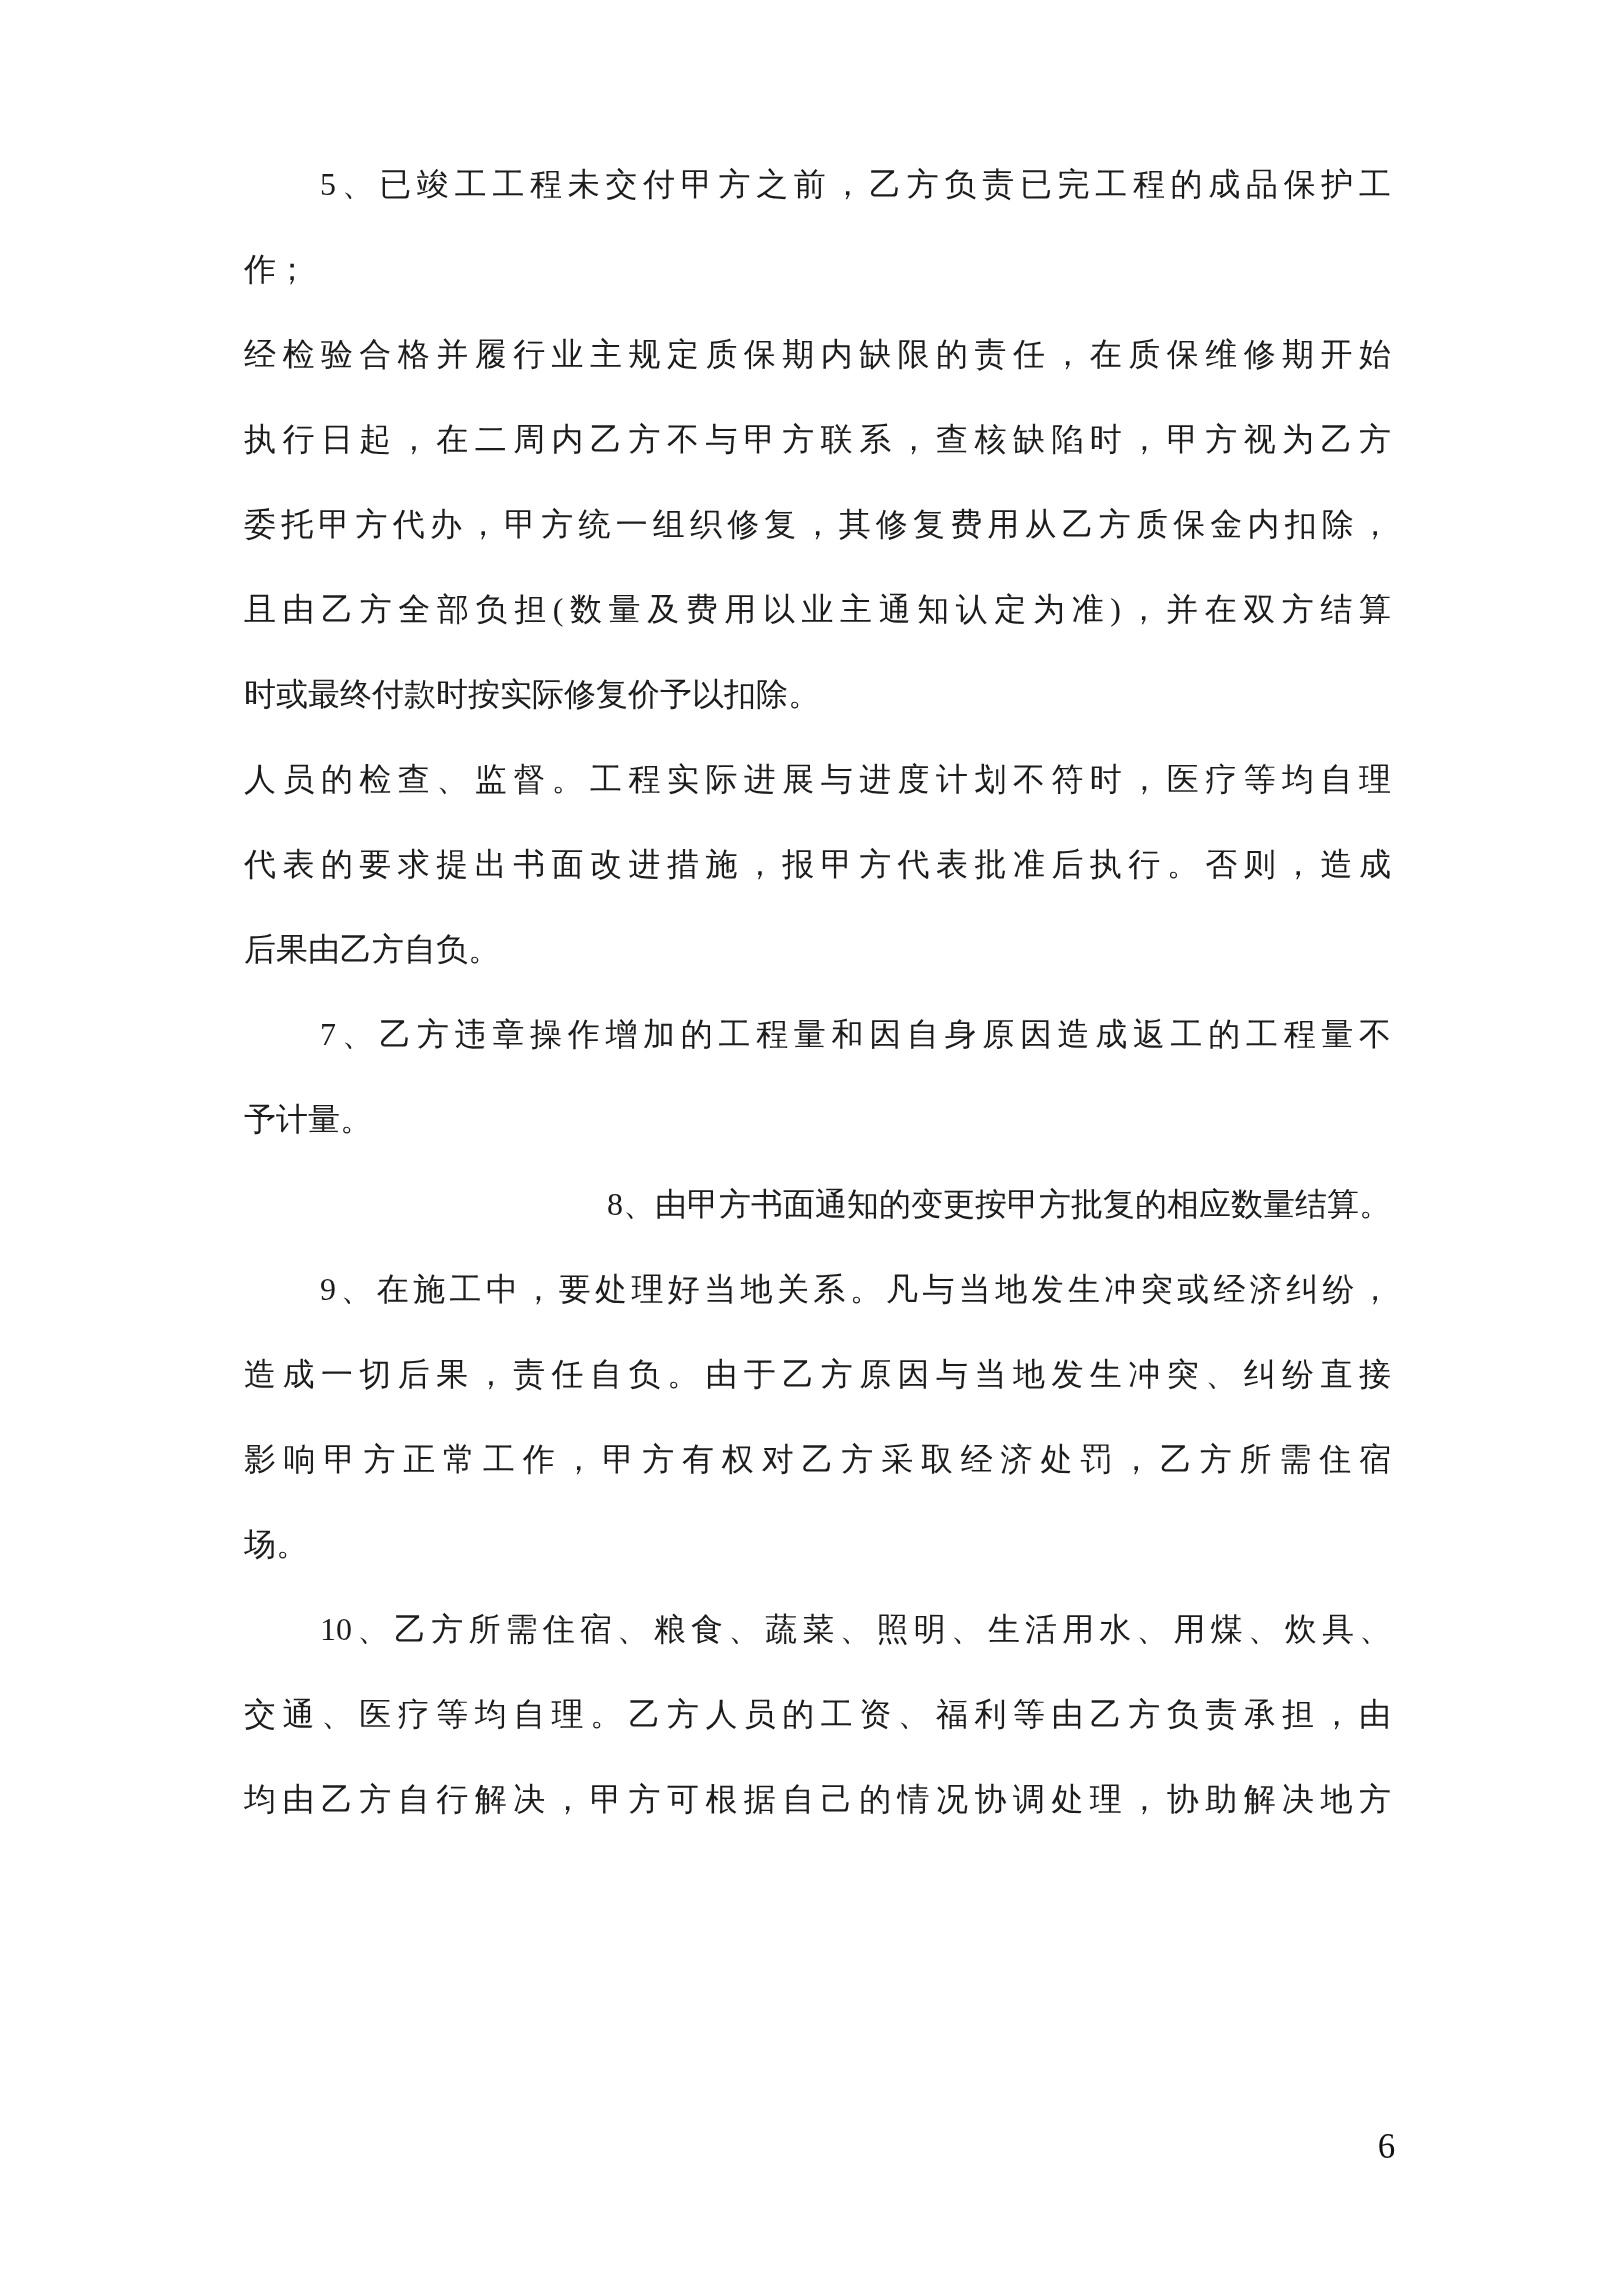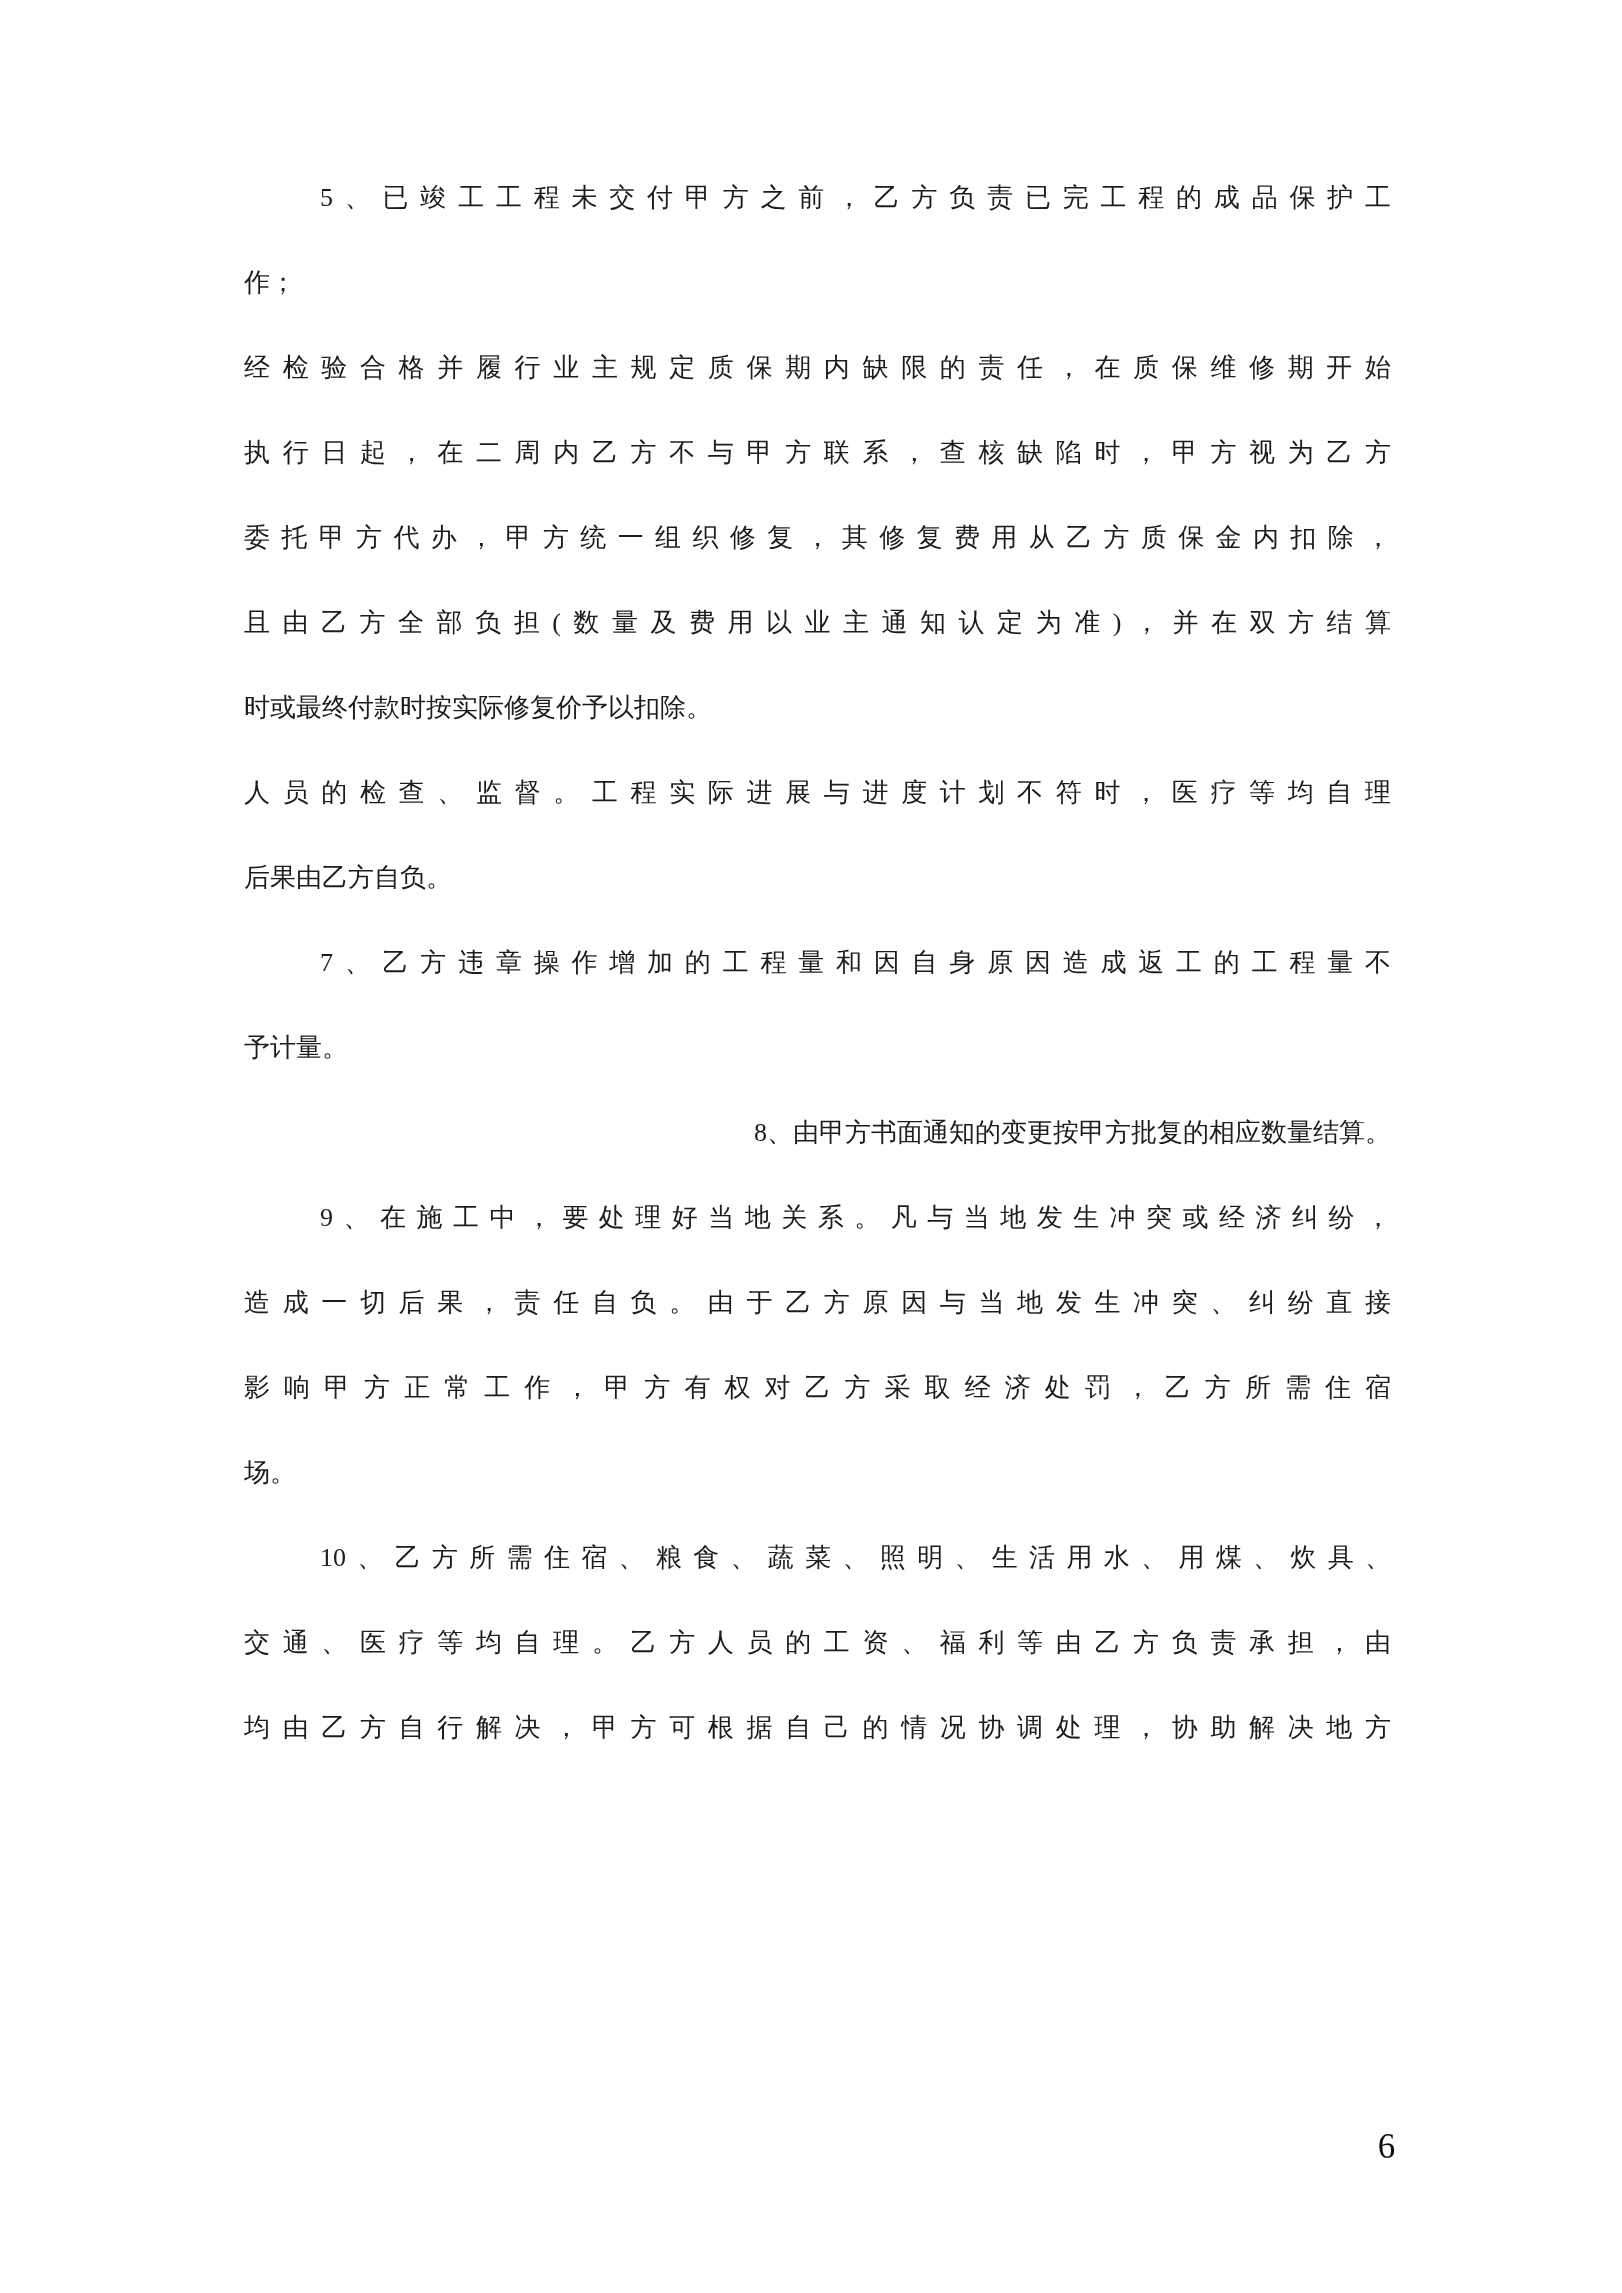--- a/index.html
+++ b/index.html
@@ -17,22 +17,22 @@
     color: #1c1c1c;
   }
   .doc-body {
     position: absolute;
     left: 244px;
     top: 155px;
     width: 1147px;
   }
   .line {
     height: 85px;
-    line-height: 85px;
-    font-size: 26px;
+    line-height: 58px;
+    font-size: 32px;
     white-space: nowrap;
     text-align: left;
     letter-spacing: 0;
   }
   .line.justify {
     white-space: normal;
     text-align: justify;
     text-align-last: justify;
     text-justify: inter-character;
   }
@@ -57,20 +57,21 @@
 <div class="page">
   <div class="doc-body">
       <div class="line indent justify">5、已竣工工程未交付甲方之前，乙方负责已完工程的成品保护工</div>
       <div class="line">作；</div>
       <div class="line justify">经检验合格并履行业主规定质保期内缺限的责任，在质保维修期开始</div>
       <div class="line justify">执行日起，在二周内乙方不与甲方联系，查核缺陷时，甲方视为乙方</div>
       <div class="line justify">委托甲方代办，甲方统一组织修复，其修复费用从乙方质保金内扣除，</div>
       <div class="line justify">且由乙方全部负担(数量及费用以业主通知认定为准)，并在双方结算</div>
       <div class="line">时或最终付款时按实际修复价予以扣除。</div>
       <div class="line justify">人员的检查、监督。工程实际进展与进度计划不符时，医疗等均自理</div>
+      <div class="line justify">代表的要求提出书面改进措施，报甲方代表批准后执行。否则，造成</div>
       <div class="line">后果由乙方自负。</div>
       <div class="line indent justify">7、乙方违章操作增加的工程量和因自身原因造成返工的工程量不</div>
       <div class="line">予计量。</div>
       <div class="line indent">8、由甲方书面通知的变更按甲方批复的相应数量结算。</div>
       <div class="line indent justify">9、在施工中，要处理好当地关系。凡与当地发生冲突或经济纠纷，</div>
       <div class="line justify">造成一切后果，责任自负。由于乙方原因与当地发生冲突、纠纷直接</div>
       <div class="line justify">影响甲方正常工作，甲方有权对乙方采取经济处罚，乙方所需住宿</div>
       <div class="line">场。</div>
       <div class="line indent justify">10、乙方所需住宿、粮食、蔬菜、照明、生活用水、用煤、炊具、</div>
       <div class="line justify">交通、医疗等均自理。乙方人员的工资、福利等由乙方负责承担，由</div>

